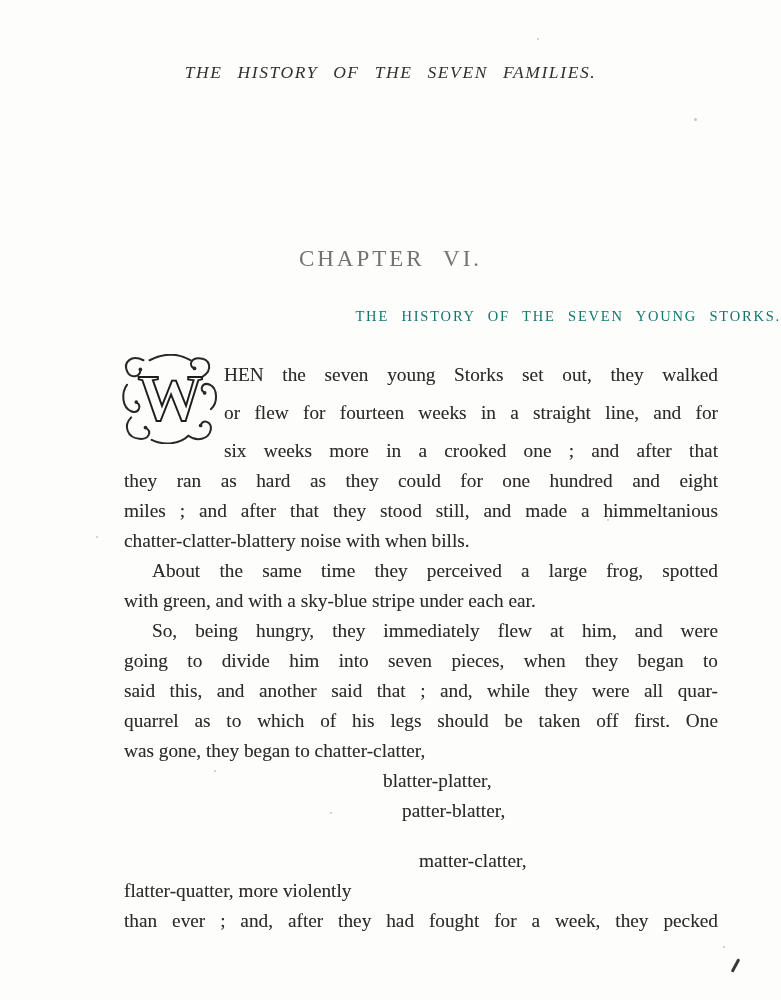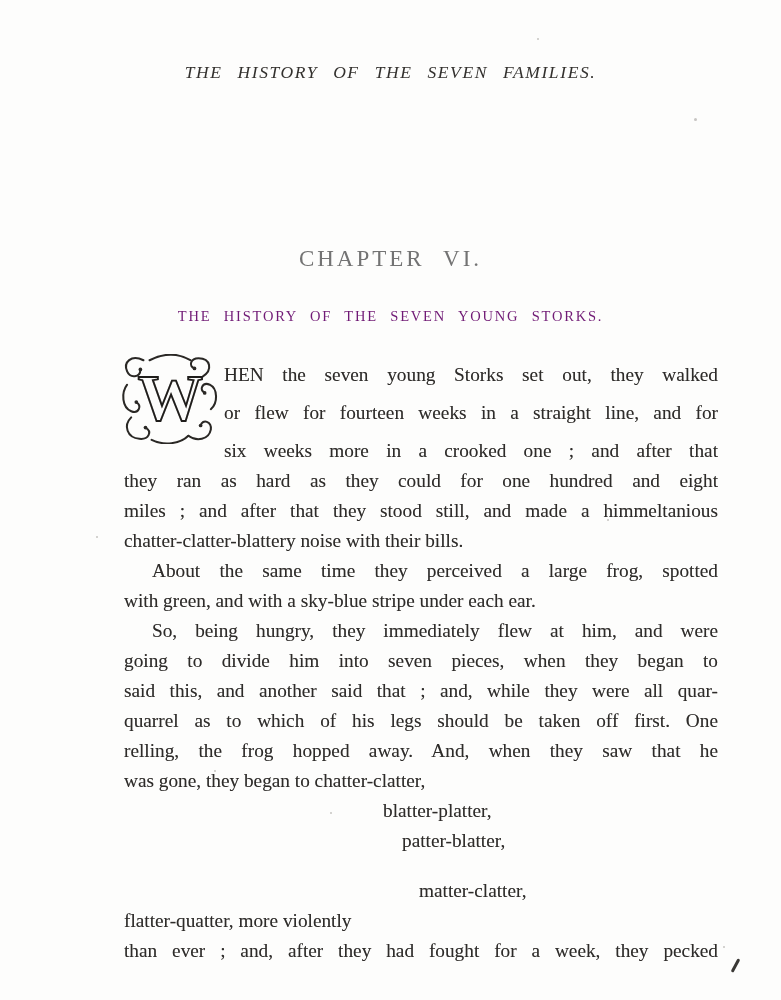--- a/index.html
+++ b/index.html
@@ -28,25 +28,25 @@
   .chapter-heading{
     position:absolute;top:246px;left:0;right:0;
     text-align:center;
     font-size:23px;
     letter-spacing:3px;
     word-spacing:10px;
     color:#737373;
   }
   .section-title{
     position:absolute;top:308px;left:0;right:0;
-    text-align:center;
+    text-align:right;
     font-size:14.5px;
     letter-spacing:1.8px;
     word-spacing:7px;
-    color:#701a75;
+    color:#0f766e;
   }
   .body-block{
     position:absolute;
     top:352px;left:124px;
     width:594px;
     font-size:19.3px;
     color:#2e2c2a;
     text-shadow:0 0 0.5px rgba(45,42,40,0.35);
   }
   .line{
@@ -121,30 +121,29 @@
         <circle cx="72" cy="14" r="1.8"></circle>
       </g>
       <text x="48.5" y="65" text-anchor="middle" font-family="Liberation Serif, serif" font-size="64" font-weight="bold" fill="#fcfcfb" stroke="#1f1d1b" stroke-width="1.8">W</text>
     </svg>
 
     <div class="line cap-indent">HEN the seven young Storks set out, they walked</div>
     <div class="line cap-indent">or flew for fourteen weeks in a straight line, and for</div>
     <div class="line cap-indent">six weeks more in a crooked one ; and after that</div>
     <div class="line">they ran as hard as they could for one hundred and eight</div>
     <div class="line">miles ; and after that they stood still, and made a himmeltanious</div>
-    <div class="line last">chatter-clatter-blattery noise with their bills.</div>
+    <div class="line last">chatter-clatter-blattery noise with when bills.</div>
 
     <div class="line para-indent">About the same time they perceived a large frog, spotted</div>
     <div class="line last">with green, and with a sky-blue stripe under each ear.</div>
 
     <div class="line para-indent">So, being hungry, they immediately flew at him, and were</div>
     <div class="line">going to divide him into seven pieces, when they began to</div>
     <div class="line">said this, and another said that ; and, while they were all quar-</div>
     <div class="line">quarrel as to which of his legs should be taken off first.  One</div>
-    <div class="line">relling, the frog hopped away.  And, when they saw that he</div>
     <div class="line last">was gone, they began to chatter-clatter,</div>
 
     <div class="line chant chant-1">blatter-platter,</div>
     <div class="line chant chant-2">patter-blatter,</div>
     <div class="line chant chant-3">matter-clatter,</div>
     <div class="line chant chant-4">flatter-quatter, more violently</div>
 
     <div class="line">than ever ; and, after they had fought for a week, they pecked</div>
   </div>
 

